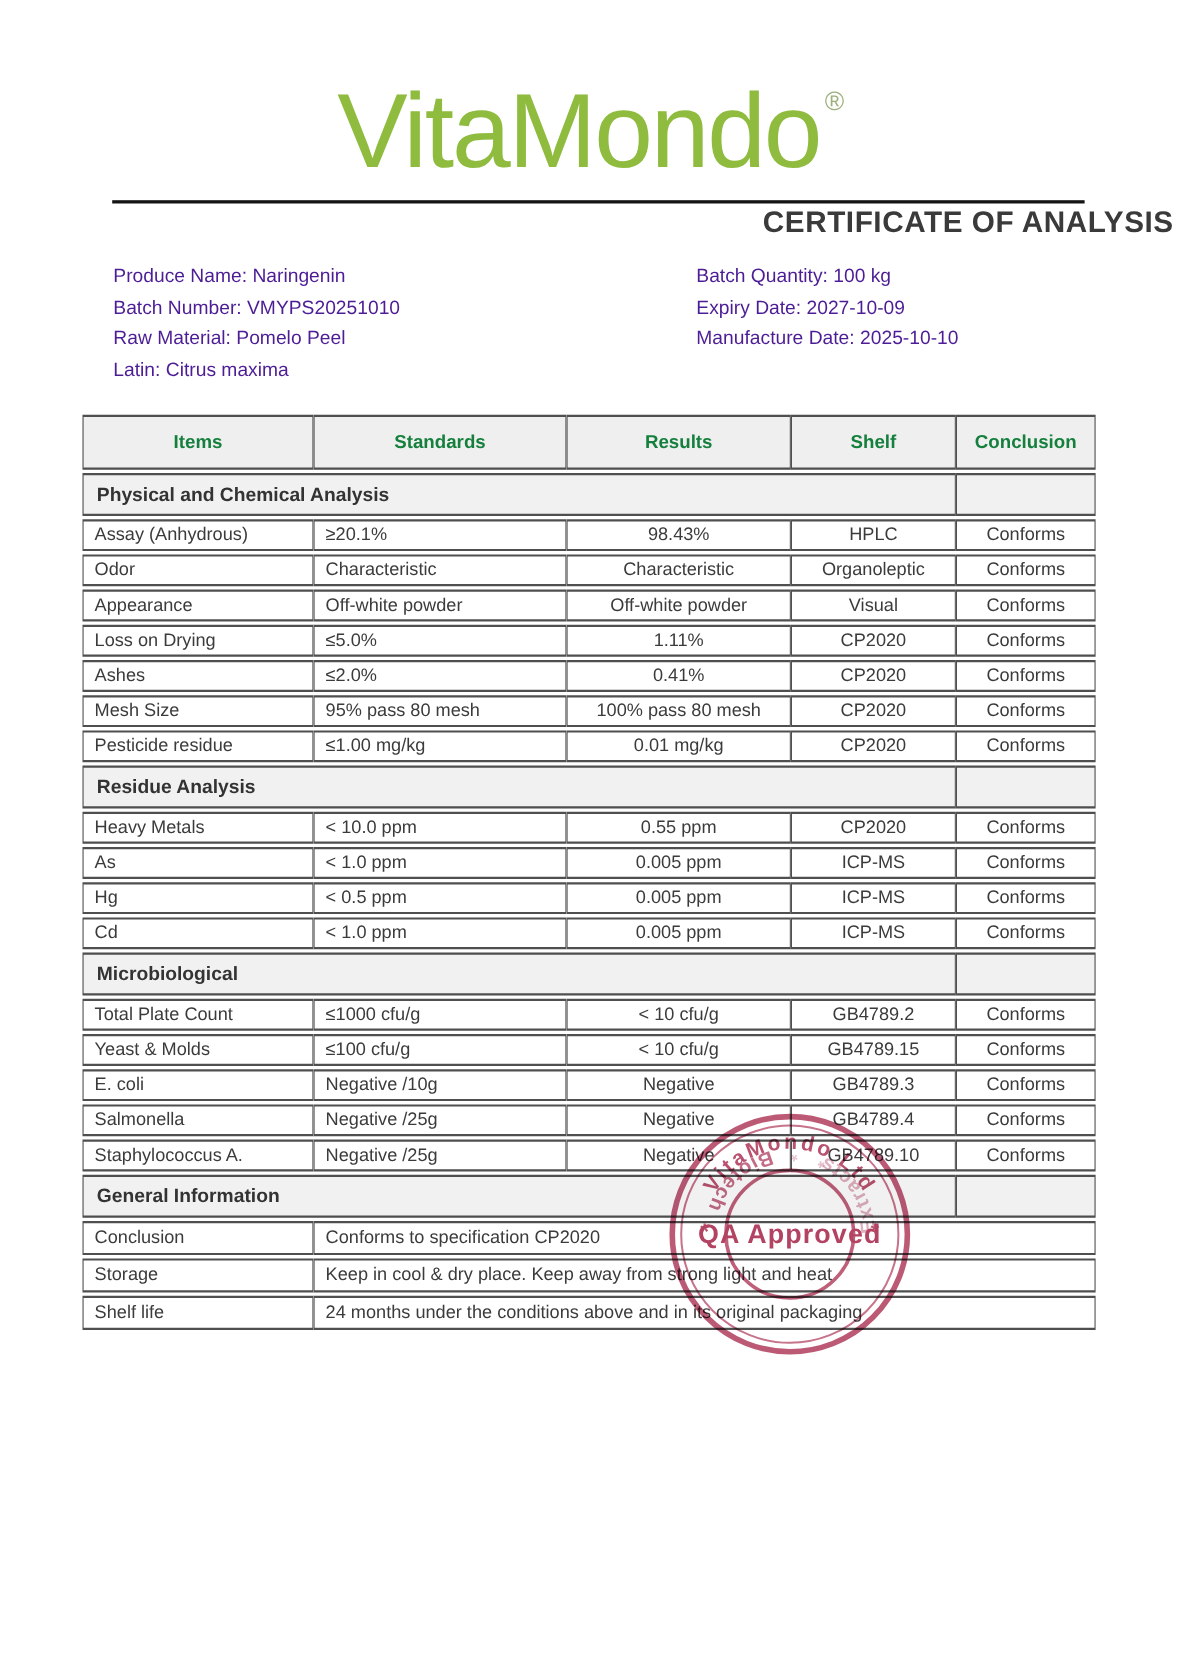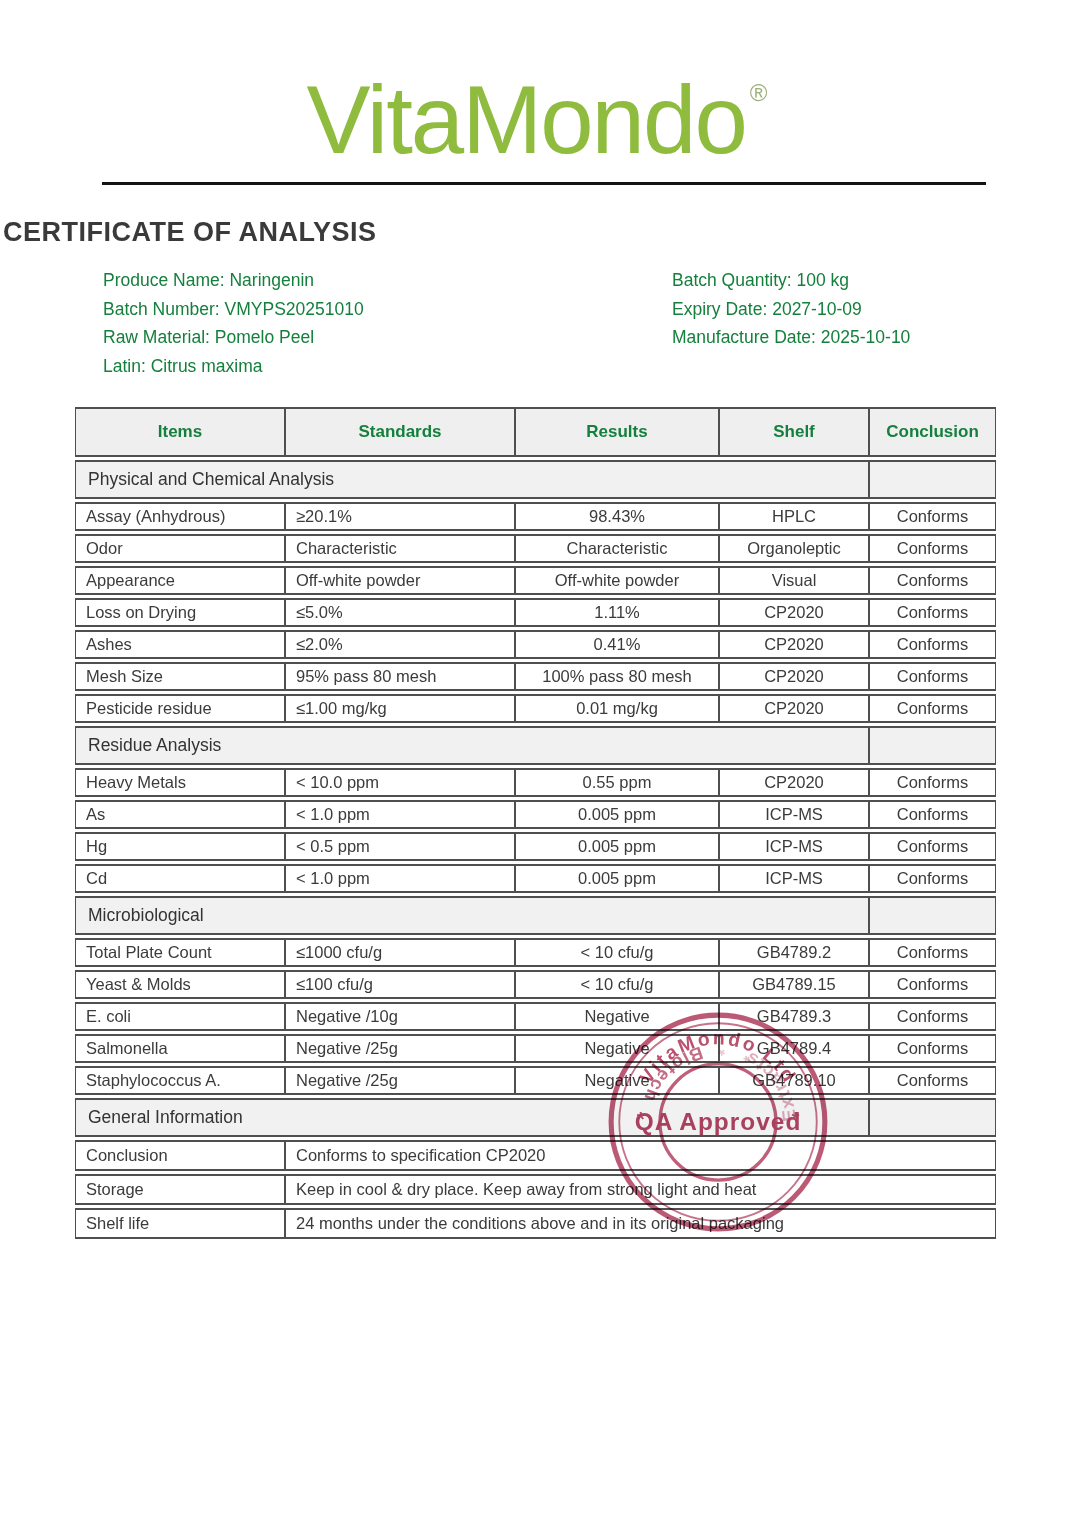--- a/index.html
+++ b/index.html
@@ -9,33 +9,33 @@
     font-family:"Liberation Sans", sans-serif; color:#3b3b3b;
   }
   
   .logo-wrap { text-align:center; padding-top:72px; line-height:1; white-space:nowrap; }
   .logo {
     font-size:96px; letter-spacing:-2px; color:var(--logo-green,#8fbc3f);
     font-weight:normal; display:inline-block; line-height:1;
   }
   .reg { display:inline-block; font-size:24px; color:#9cb07a; position:relative; top:-52px; left:4px; }
   .rule { margin:14px 0 0 99px; width:884px; border-top:3px solid #141414; }
-  .title { margin-top:32px; text-align:left; font-size:27px; font-weight:bold; color:#3a3a3a; letter-spacing:.5px; }
-
-  
-  .info { margin:18px 0 0 100px; display:flex; font-size:17.5px; color:#15803d;gap:39px; }
+  .title { margin-top:2px; text-align:right; font-size:27px; font-weight:bold; color:#3a3a3a; letter-spacing:.5px; }
+
+  
+  .info { margin:18px 0 0 100px; display:flex; font-size:17.5px; color:#4c1d95; }
   .info-col { line-height:28.5px; }
   .info-col.left { width:530px; }
 
   
   table.coa { margin:24px 0 0 72px; width:921px; table-layout:fixed; border-collapse:separate; border-spacing:0 3px; }
   col.c0{width:210px} col.c1{width:230px} col.c2{width:204px} col.c3{width:150px} col.c4{width:127px}
   th, td { border:solid #4f4f4f; border-width:2px 1.5px; vertical-align:middle; background:#fff; overflow:hidden; white-space:nowrap; }
   th { background:#efefef; font-size:17px; font-weight:bold; height:44px; color:#15803d; }
-  tr.section td { background:#f1f1f1; font-weight:normal; font-size:17.5px; text-align:left; padding:8px 10px 8px 12px; color:#333; }
+  tr.section td { background:#f1f1f1; font-weight:bold; font-size:17.5px; text-align:left; padding:8px 10px 8px 12px; color:#333; }
   td { font-size:16.5px; padding:3px 10px; line-height:19px; color:#3b3b3b; }
   td.l { text-align:left; }
   td.c { text-align:center; }
   tr.gen td { line-height:21px; }
 
   
   .stamp-wrap {
     position:absolute; left:601px; top:1008px; width:228px; height:228px;
     mix-blend-mode:multiply; opacity:.93; pointer-events:none;
   }

